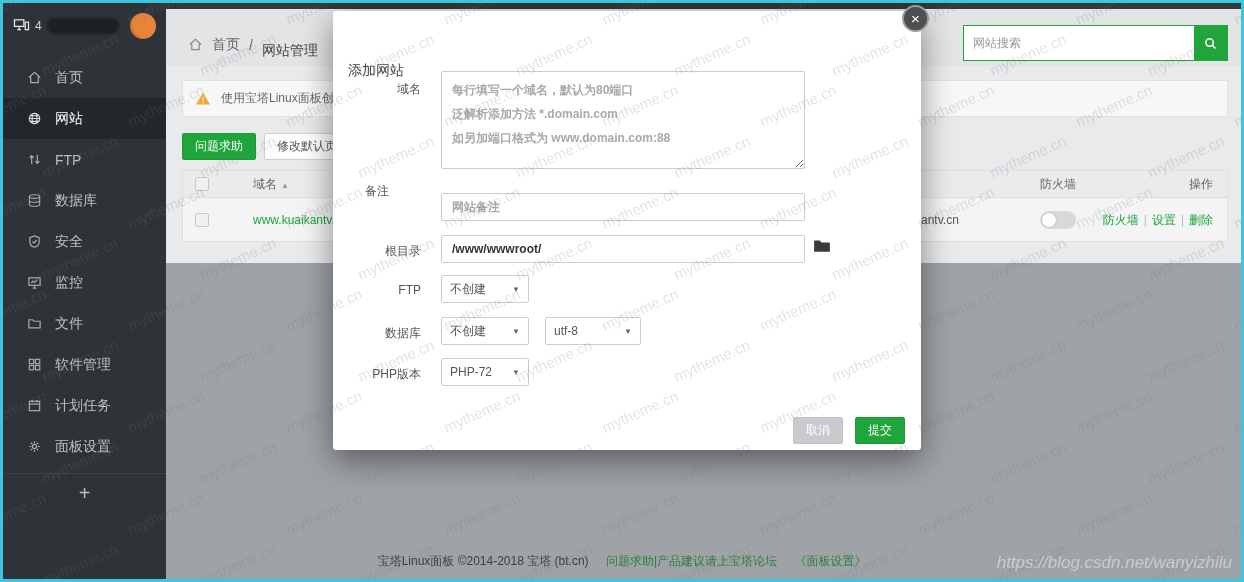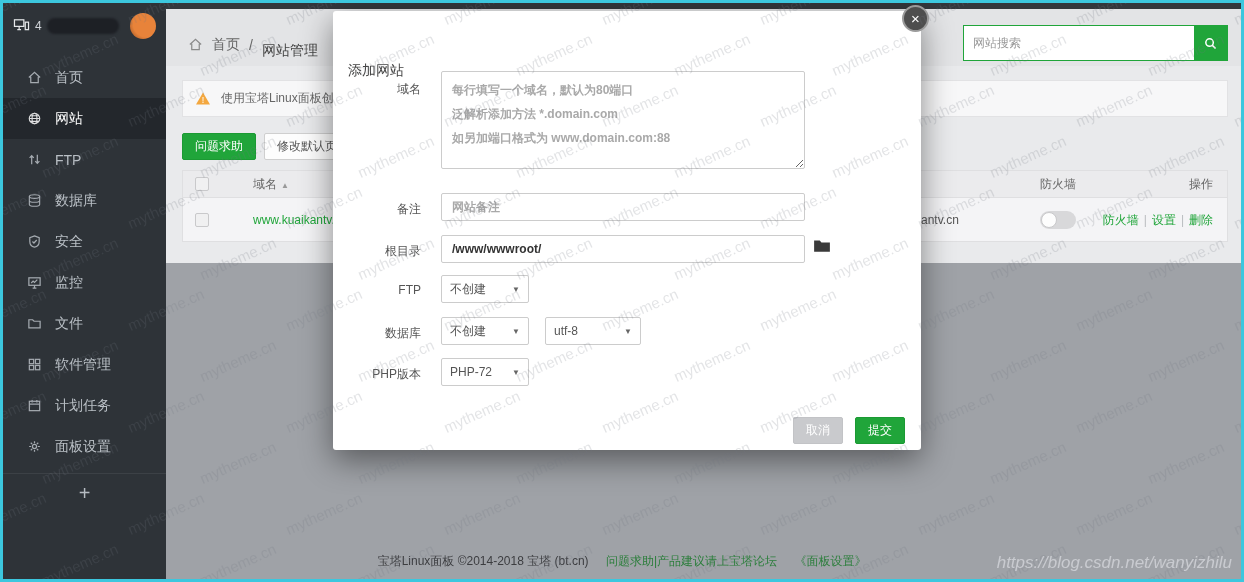--- a/index.html
+++ b/index.html
@@ -237,21 +237,21 @@
 
   <div class="modal">
     <div class="m-title">添加网站</div>
     <div class="m-close">×</div>
 
     <div class="m-label" style="top:70px;">域名</div>
     <textarea class="m-ctl" style="top: 60px;" placeholder="每行填写一个域名，默认为80端口
 泛解析添加方法 *.domain.com
 如另加端口格式为 www.domain.com:88"></textarea>
 
-    <div class="m-label" style="top:190px;">备注</div>
+    <div class="m-label" style="top:172px;text-align:center;">备注</div>
     <input type="text" class="m-ctl inp" style="top: 182px;" placeholder="网站备注">
 
     <div class="m-label" style="top:232px;">根目录</div>
     <input type="text" class="m-ctl inp" style="top: 224px;" value="/www/wwwroot/">
     <span class="folder-btn" style="top:227px;">
       <svg width="18" height="16" viewBox="0 0 16 14">
           <path d="M1 2 h5 l1.5 1.8 H15 V12 H1 Z" fill="#3a3a3a"></path>
         </svg>
     </span>
 

